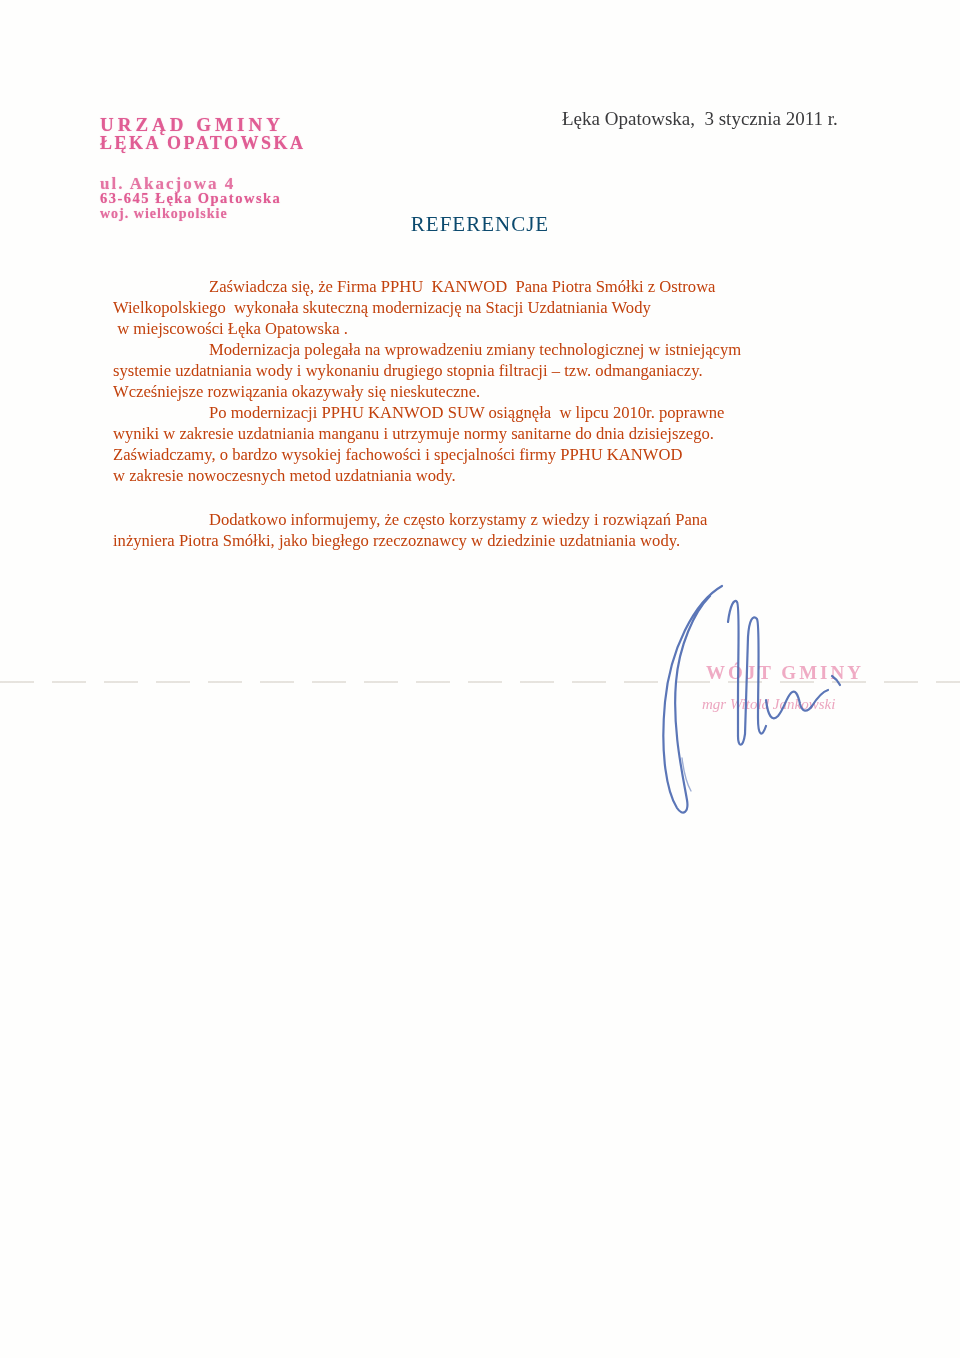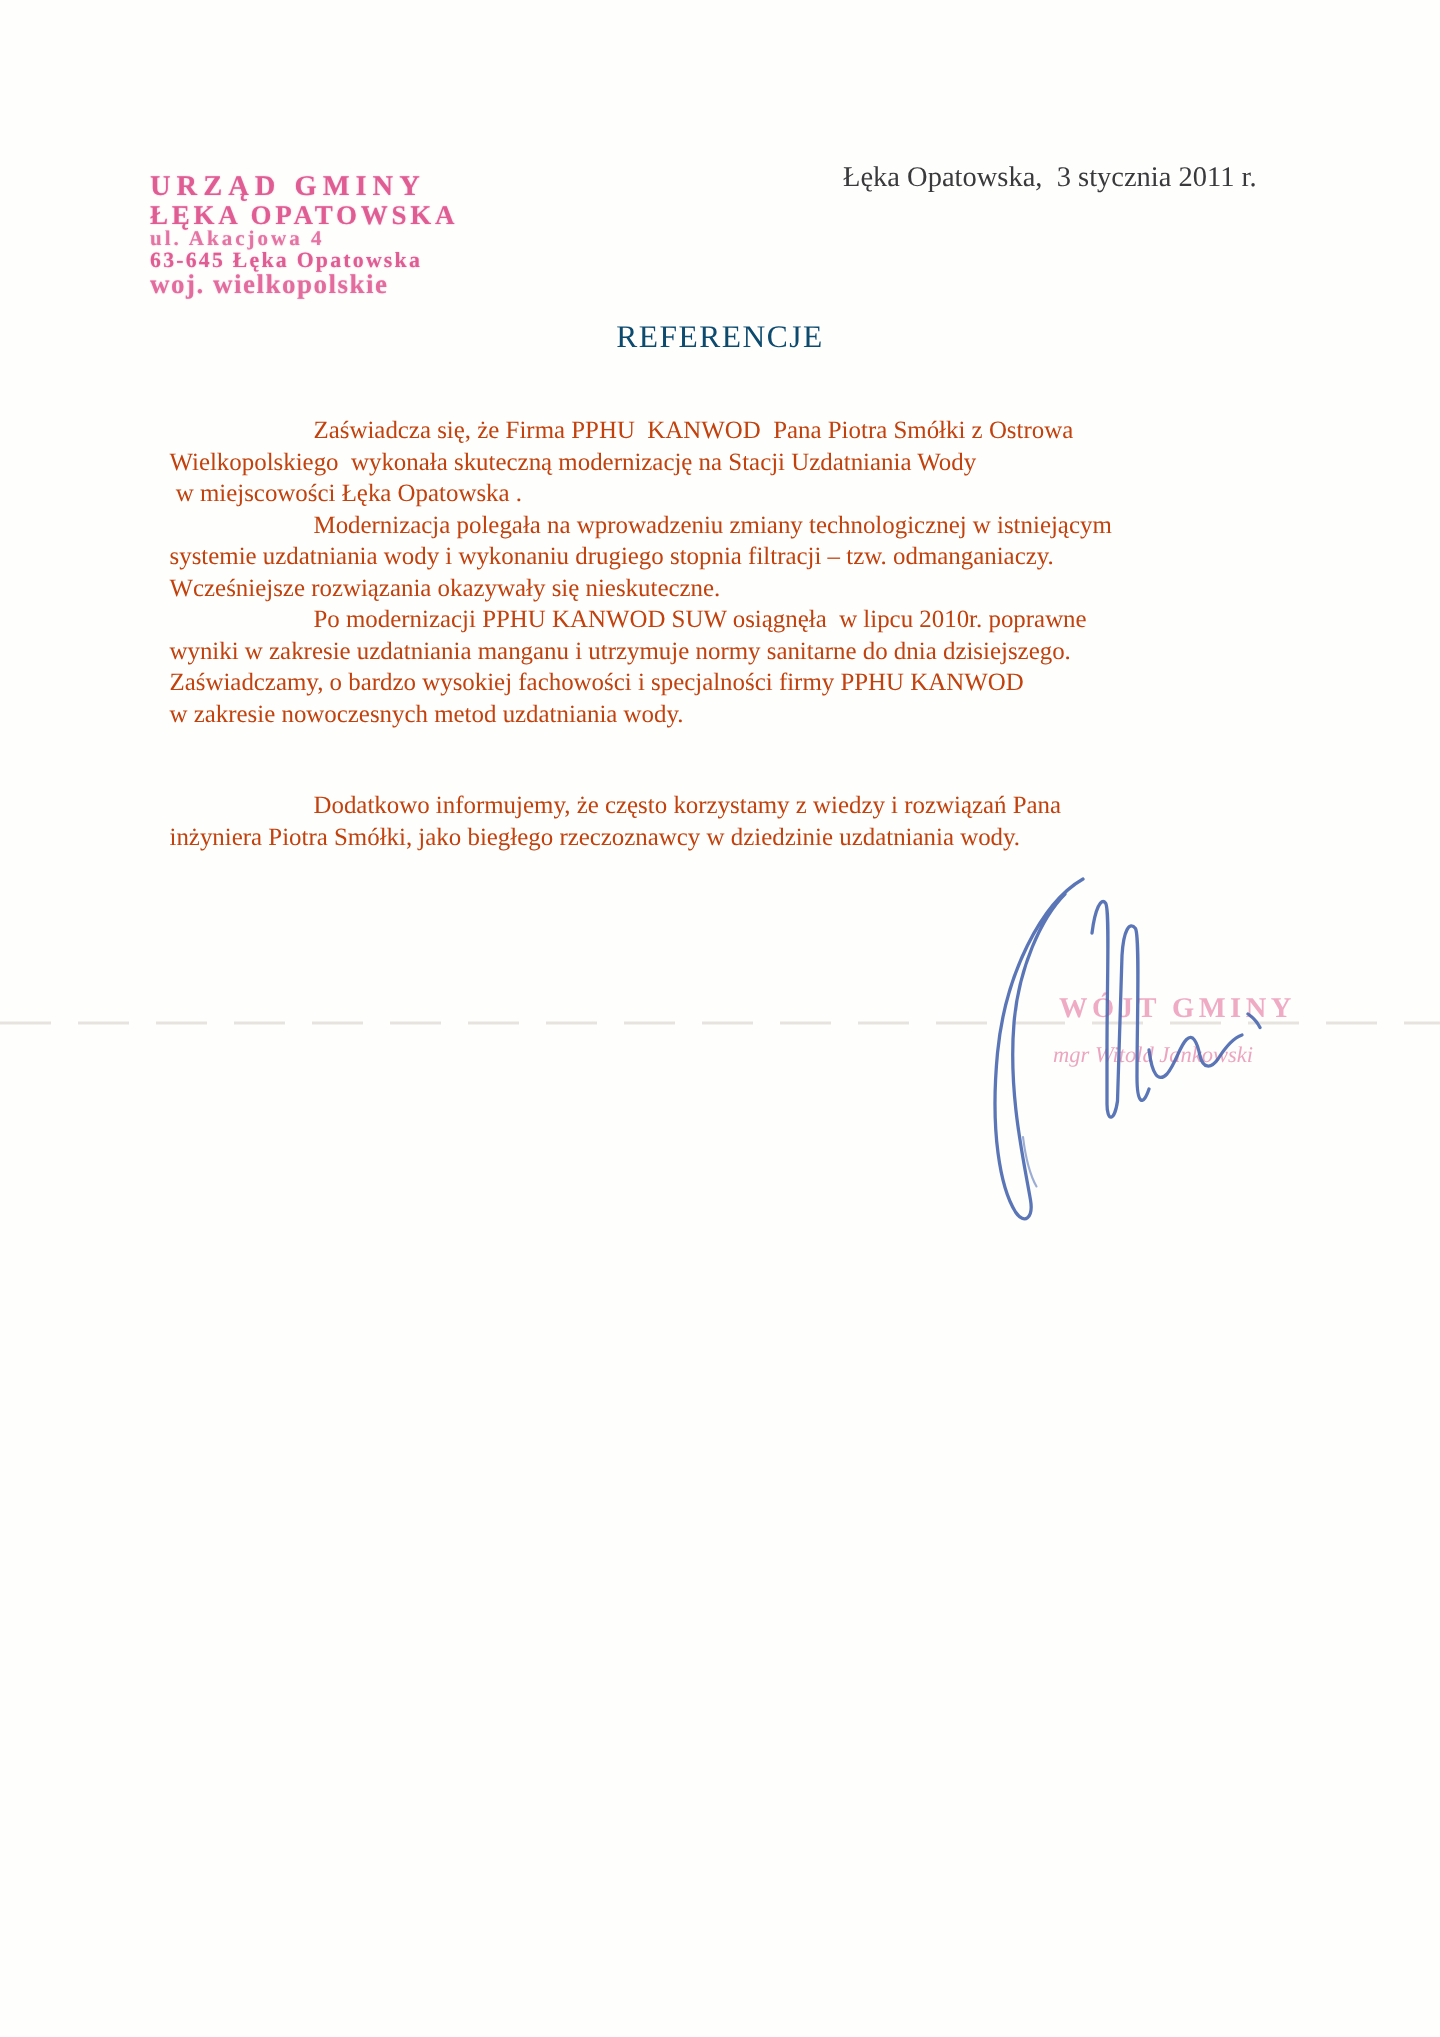--- a/index.html
+++ b/index.html
@@ -13,39 +13,39 @@
   }
   
   .sender-stamp{
     position:absolute;left:100px;top:116px;width:225px;
     text-align:left;
     color:#e05d94;
     text-shadow:0 0 1px rgba(224,93,148,.55);
   }
   .sender-stamp .l1{font-size:19px;line-height:18px;font-weight:bold;letter-spacing:4px;}
   .sender-stamp .l2{font-size:18px;line-height:18px;font-weight:bold;letter-spacing:2.5px;}
-  .sender-stamp .l3{font-size:14px;line-height:15px;font-weight:bold;letter-spacing:2px;opacity:.85;}
+  .sender-stamp .l3{font-size:17px;line-height:15px;font-weight:bold;letter-spacing:2px;opacity:.85;margin-top:24px;}
   .sender-stamp .l4{font-size:14.5px;line-height:15px;font-weight:bold;letter-spacing:1.5px;}
-  .sender-stamp .l5{font-size:18px;line-height:15px;font-weight:bold;letter-spacing:1px;opacity:.9;}
+  .sender-stamp .l5{font-size:14px;line-height:15px;font-weight:bold;letter-spacing:1px;opacity:.9;}
   
   .date-line{
     position:absolute;left:562px;top:108px;
     font-size:19px;color:#3a3a3c;white-space:pre;
   }
   
   .title{
     position:absolute;left:0;top:212px;width:960px;
     text-align:center;font-size:21px;letter-spacing:1px;color:#0c4a6e;
   }
   
   .body-text{position:absolute;left:113px;top:276px;width:760px;}
   .line{white-space:pre;font-size:16.6px;line-height:21px;color:#c2410c;}
   .indent{padding-left:96px;}
   .para{margin:0;}
-  .gap-before{margin-top:40px;}
+  .gap-before{margin-top:23px;}
   
   .scan-line{
     position:absolute;left:0;top:681px;width:960px;height:2px;
     background:repeating-linear-gradient(90deg,
       rgba(215,210,202,.75) 0px, rgba(215,210,202,.75) 34px,
       rgba(215,210,202,0) 34px, rgba(215,210,202,0) 52px);
     opacity:.8;
   }
   
   .sig-area{position:absolute;left:648px;top:580px;width:230px;height:240px;}

